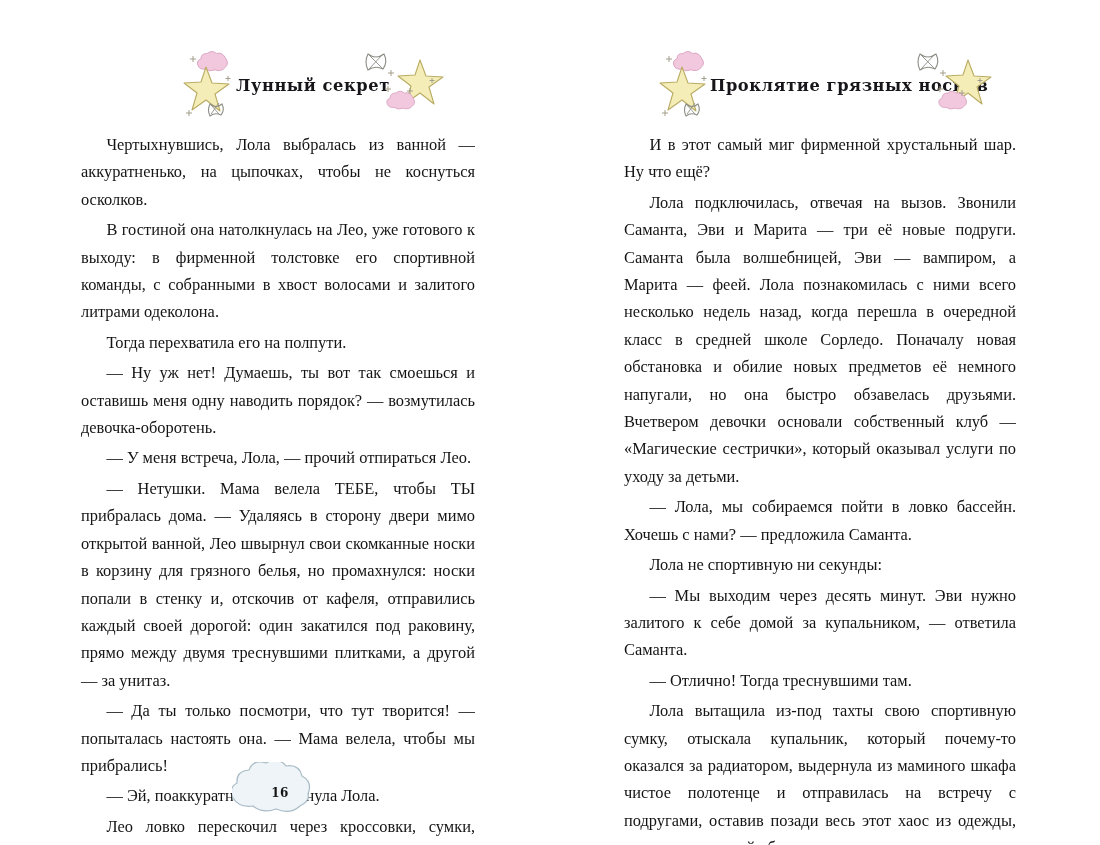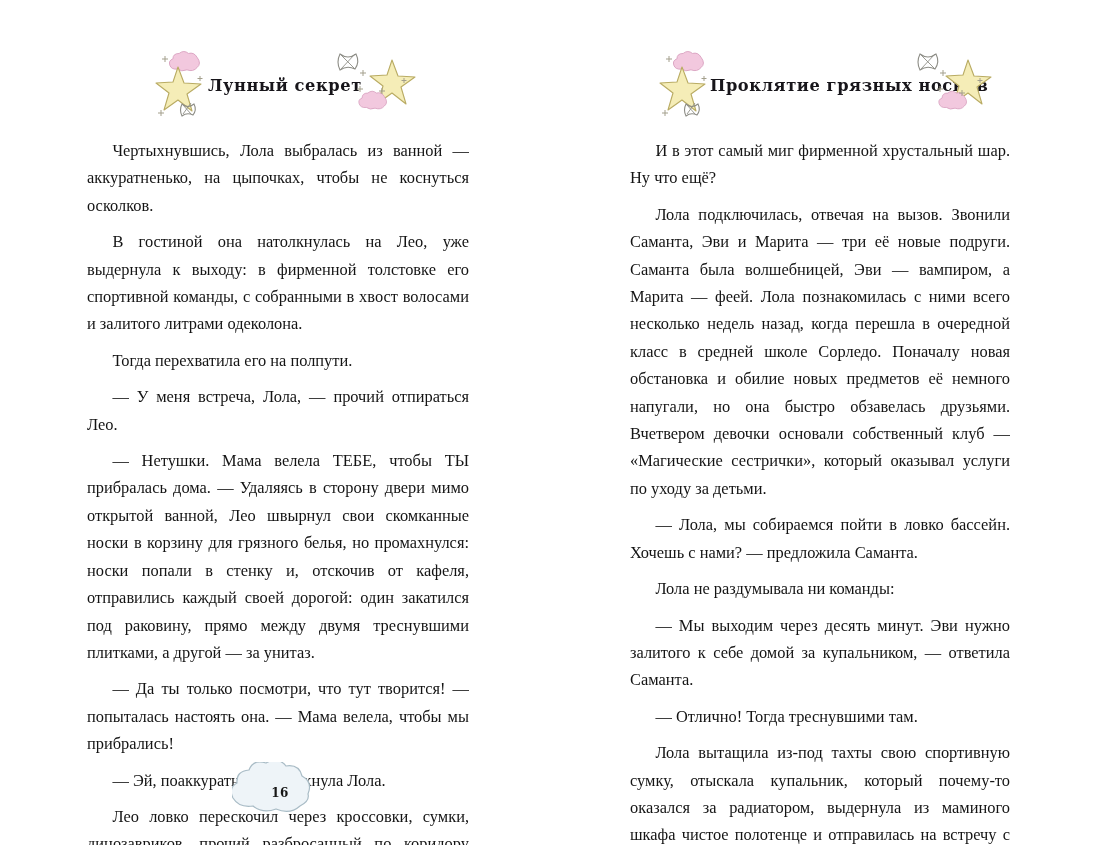--- a/index.html
+++ b/index.html
@@ -32,21 +32,21 @@
     box-sizing: border-box;
   }
 
   
   .header-band {
     position: absolute;
     left: 0;
     right: 0;
     height: 84px;
   }
-  .page-left .header-band  { top: 38px; }
+  .page-left .header-band  { top: 38px; margin-left: 28px; }
   .page-right .header-band { top: 38px; }
 
   .header-inner {
     position: relative;
     height: 84px;
   }
 
   .header-title {
     position: absolute;
     top: 22px;
@@ -78,21 +78,21 @@
     line-height: 27.4px;
     text-align: justify;
     text-justify: inter-word;
     hyphens: manual;
     color: #141414;
   }
   .page-left  .body-col { left: 78px;  width: 400px; }
   .page-right .body-col { left: 71px;  width: 398px; }
 
   .body-col p {
-    margin: 9px;
+    margin: 3px;
     text-indent: 1.55em;
     text-align: justify;
   }
   .body-col p.last-line-left { text-align-last: left; }
 
   
   .folio {
     position: absolute;
     left: 232px;
     top: 762px;
@@ -176,22 +176,23 @@
               <path d="M74 30 l0 5 M71.5 32.5 l5 0"></path>
             </g>
           </svg>
         </div>
 
       </div>
     </div>
 
     <div class="body-col">
       <p>Чертыхнувшись, Лола выбралась из ванной — аккуратненько, на цыпочках, чтобы не коснуться осколков.</p>
-      <p>В гостиной она натолкнулась на Лео, уже выдернула к выходу: в фирменной толстовке его спортивной команды, с собранными в хвост волосами и залитого литрами одеколона.</p>
+      <p>В гостиной она натолкнулась на Лео, уже готового к выходу: в фирменной толстовке его спортивной команды, с собранными в хвост волосами и залитого литрами одеколона.</p>
       <p class="last-line-left">Тогда перехватила его на полпути.</p>
+      <p>— Ну уж нет! Думаешь, ты вот так смоешься и оставишь меня одну наводить порядок? — возмутилась девочка-оборотень.</p>
       <p class="last-line-left">— У меня встреча, Лола, — прочий отпираться Лео.</p>
       <p>— Нетушки. Мама велела ТЕБЕ, чтобы ТЫ прибралась дома. — Удаляясь в сторону двери мимо открытой ванной, Лео швырнул свои скомканные носки в корзину для грязного белья, но промахнулся: носки попали в стенку и, отскочив от кафеля, отправились каждый своей дорогой: один закатился под раковину, прямо между двумя треснувшими плитками, а другой — за унитаз.</p>
       <p>— Да ты только посмотри, что тут творится! — попыталась настоять она. — Мама велела, чтобы мы прибрались!</p>
       <p class="last-line-left">— Эй, поаккуратнее! — рыкнула Лола.</p>
       <p>Лео ловко перескочил через кроссовки, сумки, динозавриков, прочий разбросанный по коридору хлам и вышел из дома, не обращая на младшую сестру ни малейшего внимания.</p>
 
     </div>
 
     <div class="folio">
       <svg width="96" height="66" viewBox="0 0 96 66" style="position:absolute;left:0;top:0;">
@@ -252,21 +253,21 @@
           </svg>
         </div>
 
       </div>
     </div>
 
     <div class="body-col">
       <p class="last-line-left">И в этот самый миг фирменной хрустальный шар. Ну что ещё?</p>
       <p>Лола подключилась, отвечая на вызов. Звонили Саманта, Эви и Марита — три её новые подруги. Саманта была волшебницей, Эви — вампиром, а Марита — феей. Лола познакомилась с ними всего несколько недель назад, когда перешла в очередной класс в средней школе Сорледо. Поначалу новая обстановка и обилие новых предметов её немного напугали, но она быстро обзавелась друзьями. Вчетвером девочки основали собственный клуб — «Магические сестрички», который оказывал услуги по уходу за детьми.</p>
       <p>— Лола, мы собираемся пойти в ловко бассейн. Хочешь с нами? — предложила Саманта.</p>
-      <p class="last-line-left">Лола не раздумывала ни команды:</p>
+      <p class="last-line-left">Лола не спортивную ни секунды:</p>
       <p>— Мы выходим через десять минут. Эви нужно залитого к себе домой за купальником, — ответила Саманта.</p>
       <p class="last-line-left">— Отлично! Тогда треснувшими там.</p>
       <p>Лола вытащила из-под тахты свою спортивную сумку, отыскала купальник, который почему-то оказался за радиатором, выдернула из маминого шкафа чистое полотенце и отправилась на встречу с подругами, оставив позади весь этот хаос из одежды, игрушек и грязной обуви.</p>
     </div>
 
   </div>
 
 </div>
 
 </body></html>

